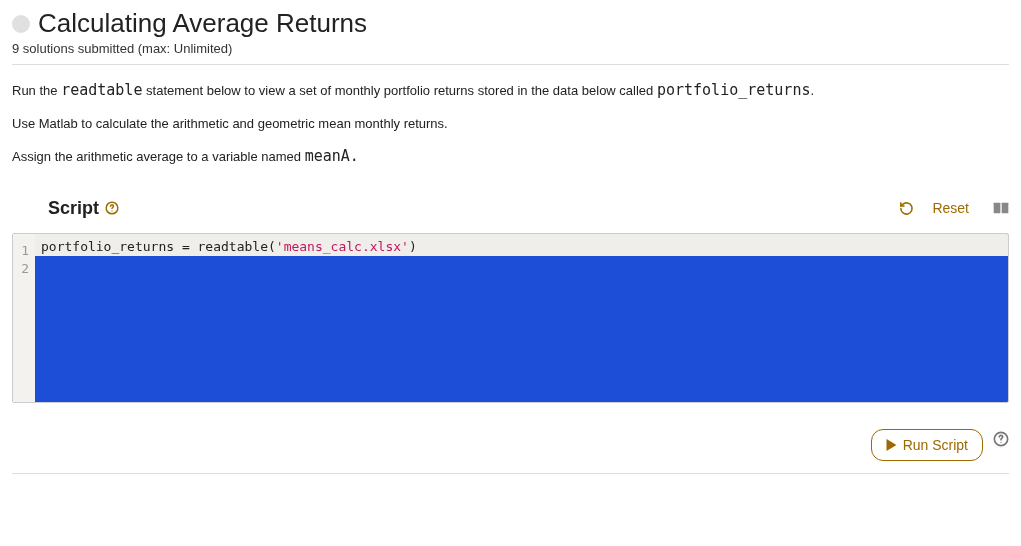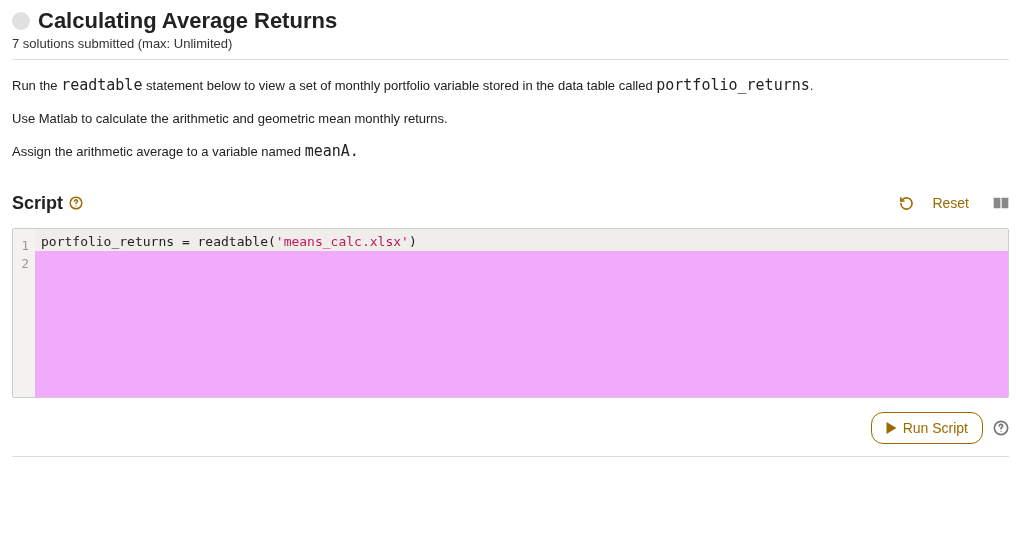--- a/index.html
+++ b/index.html
@@ -17,22 +17,22 @@
       gap: 8px;
     }
     .status-dot {
       width: 18px;
       height: 18px;
       border-radius: 50%;
       background: #e0e0e0;
       flex-shrink: 0;
     }
     .title {
-      font-size: 22px;
-      font-weight: 700;
+      font-size: 26px;
+      font-weight: 400;
       color: #222;
     }
     .subtitle {
       font-size: 13px;
       color: #333;
       margin-top: 2px;
       margin-bottom: 8px;
     }
     hr.divider {
       border: none;
@@ -53,20 +53,21 @@
     code.inline {
       font-family: "Menlo", "Monaco", "Consolas", monospace;
       font-size: 15px;
     }
     .script-row {
       display: flex;
       align-items: center;
       justify-content: space-between;
       margin-top: 30px;
       margin-bottom: 14px;
+      margin-left: 36px;
     }
     .script-label {
       font-size: 18px;
       font-weight: 700;
       display: flex;
       align-items: center;
       gap: 6px;
     }
     .help-circle {
       display: inline-flex;
@@ -112,21 +113,21 @@
       background: #f4f2ee;
       color: #999;
       text-align: right;
       padding: 4px 6px 4px 4px;
       min-width: 22px;
       user-select: none;
       line-height: 18px;
     }
     .code-area {
       flex: 1;
-      background: #f0abfc;
+      background: #1d4ed8;
       line-height: 18px;
     }
     .code-line {
       padding: 0 6px;
       white-space: pre;
       height: 18px;
     }
     .code-line.active { background: #f0eeea; padding-top: 4px; height: 22px; }
     .gutter .gline.active { padding-top: 4px; }
     .tok-str { color: #c2185b; }
@@ -141,37 +142,38 @@
       border: 1px solid #9c6a00;
       color: #9c6a00;
       background: #fff;
       border-radius: 12px;
       padding: 7px 14px;
       font-size: 14px;
       display: flex;
       align-items: center;
       gap: 6px;
       cursor: pointer;
+      margin-top: 12px;
     }
     .run-btn svg { fill: #9c6a00; }
   </style>
 </head>
 <body>
 
 <div class="container">
   <div class="header-row">
     <div class="status-dot"></div>
     <h1 class="title">Calculating Average Returns</h1>
   </div>
-  <div class="subtitle">7 solutions submitted (max: Unlimited)</div>
+  <div class="subtitle">9 solutions submitted (max: Unlimited)</div>
   <hr class="divider">
 
   <div class="instructions">
     <p>
-      <span>Run the </span><code class="inline">readtable</code><span> statement below to view a set of monthly portfolio variable stored in the data table called </span><code class="inline">portfolio_returns</code><span>.</span>
+      <span>Run the </span><code class="inline">readtable</code><span> statement below to view a set of monthly portfolio returns stored in the data below called </span><code class="inline">portfolio_returns</code><span>.</span>
     </p>
     <p>Use Matlab to calculate the arithmetic and geometric mean monthly returns.</p>
     <p>
       <span>Assign the arithmetic average to a variable named </span><code class="inline">meanA.</code>
     </p>
   </div>
 
   <div class="script-row">
     <div class="script-label">
       <span>Script</span>

